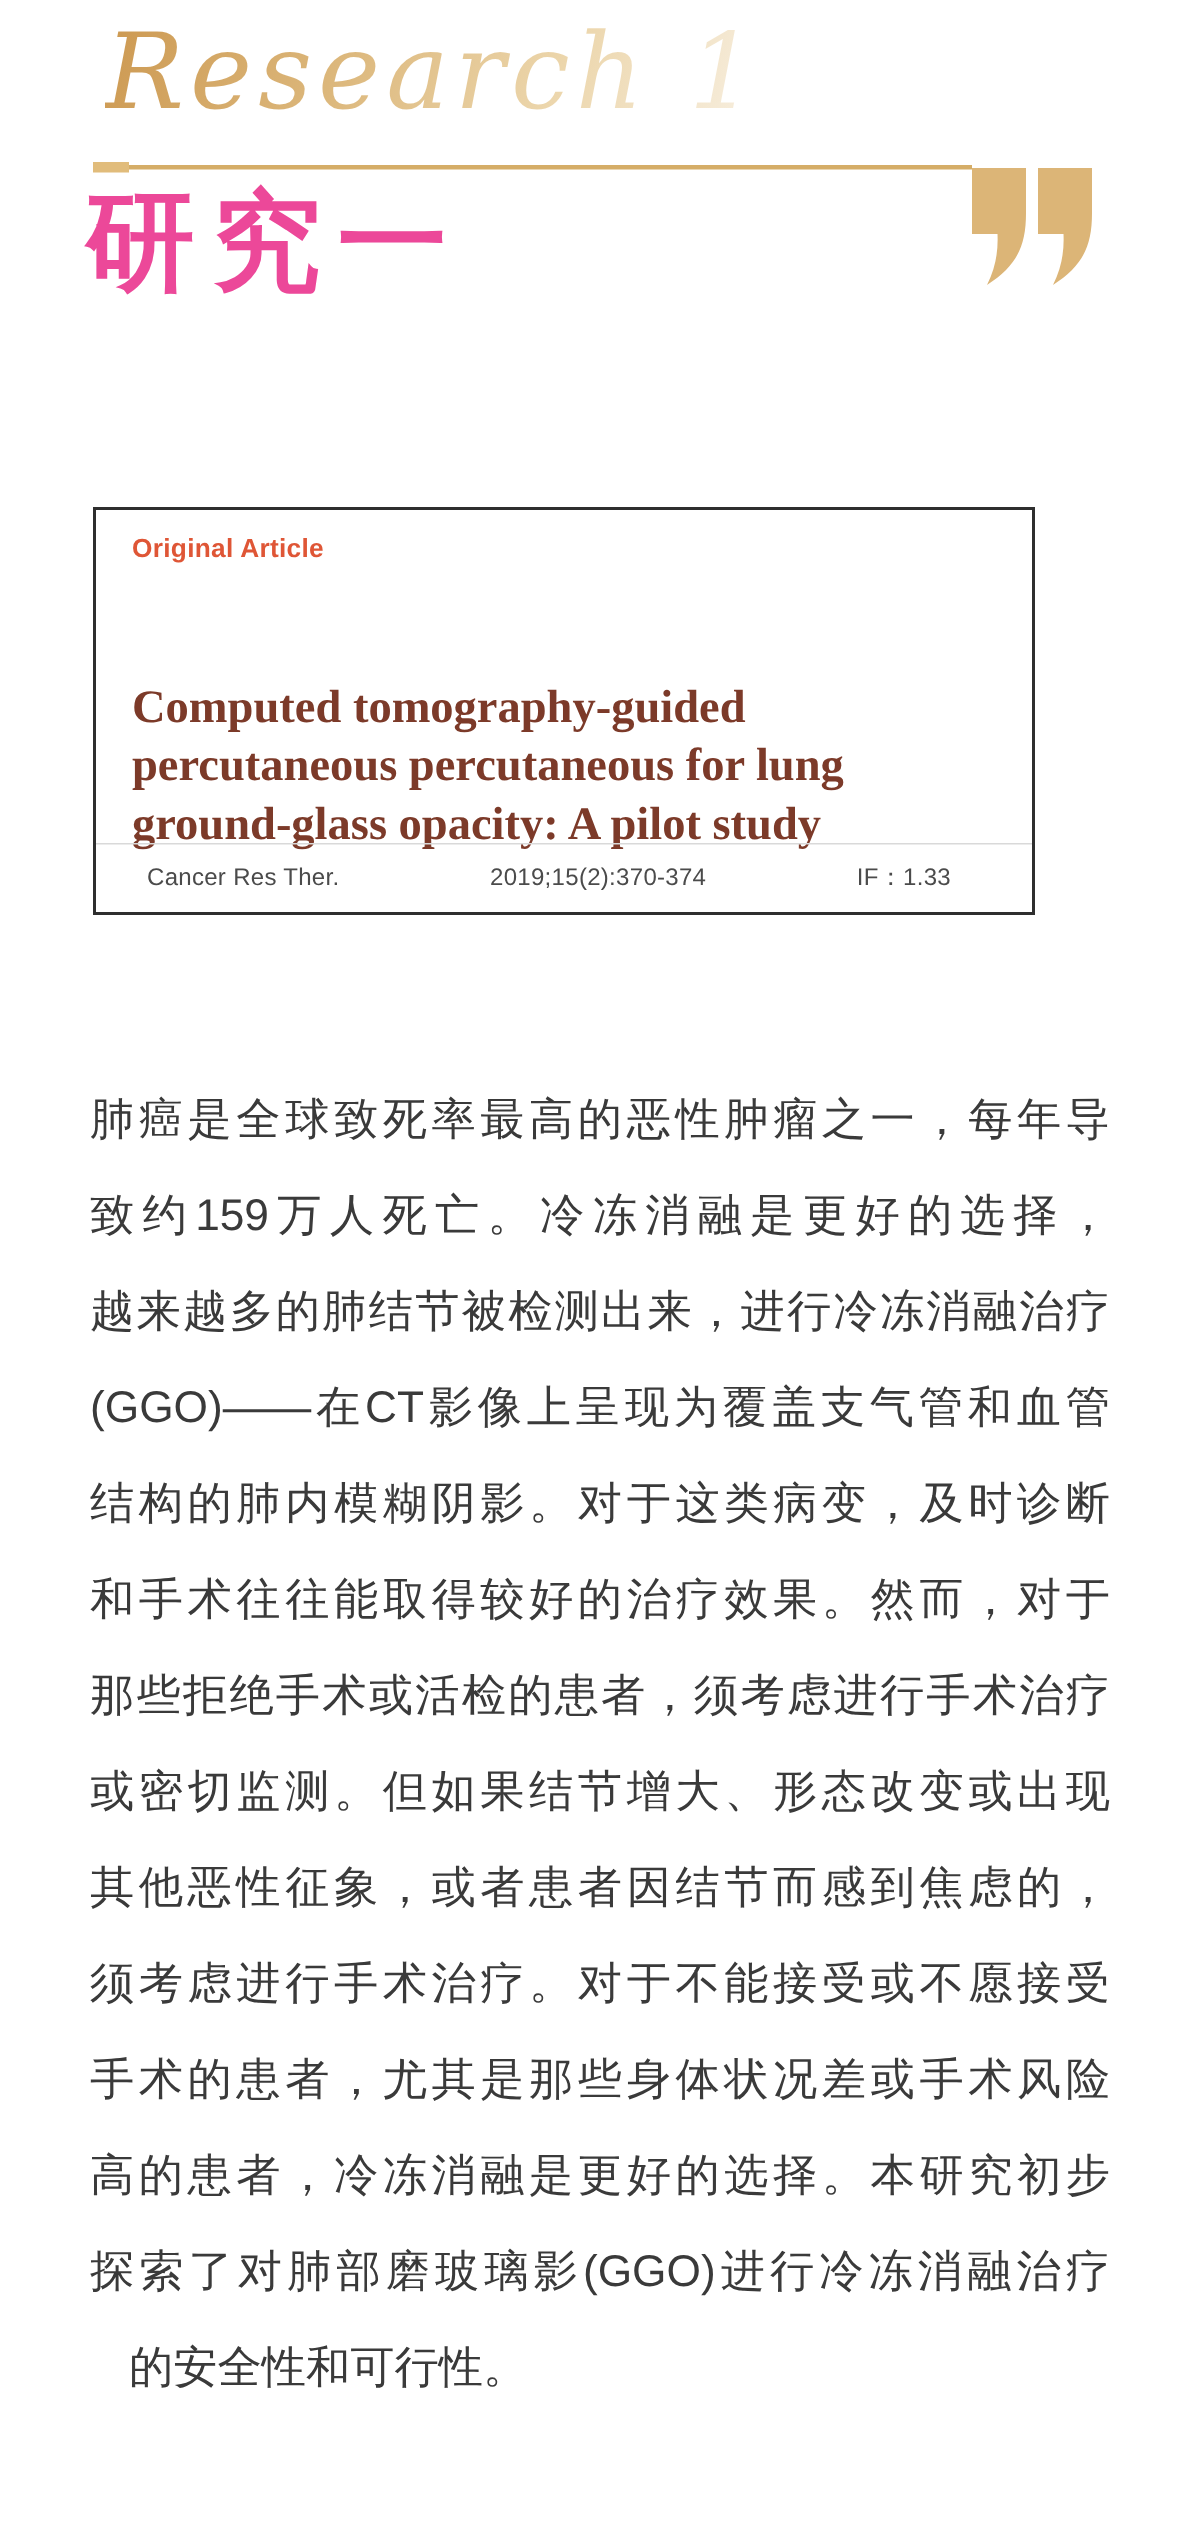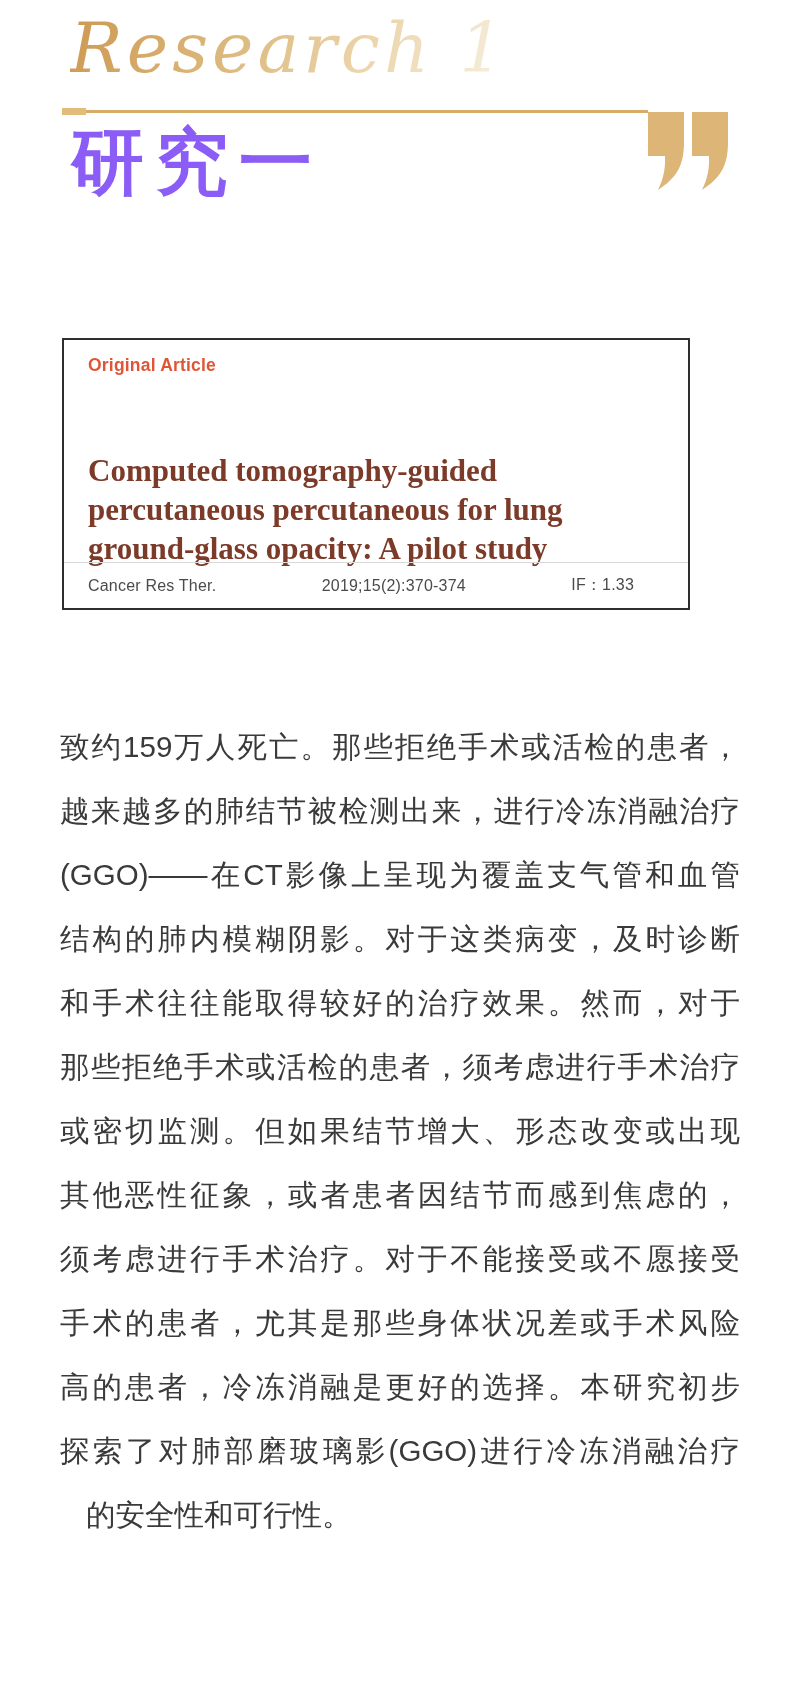--- a/index.html
+++ b/index.html
@@ -40,23 +40,22 @@
   .quote-icon { position: absolute; left: 648px; top: 112px; width: 80px; height: 78px; }
   .main-heading {
     position: absolute;
     left: 57px;
     top: 118px;
     font-family: "DejaVu Serif", "Liberation Serif", serif;
     font-weight: 700;
     font-size: 73px;
     line-height: 1.18;
     letter-spacing: 11px;
-    color: #8b5cf6;
+    color: #ec4899;
     white-space: nowrap;
-    margin-left: 14px;
   }
 
   
   .article-card {
     position: absolute;
     left: 62px;
     top: 338px;
     width: 628px;
     height: 272px;
     border: 2px solid #2e2e2e;
@@ -78,21 +77,21 @@
     margin-top: 20px;
   }
   .article-title div { white-space: nowrap; }
   .card-divider {
     position: absolute; left: 0; right: 0; top: 222px;
     border-top: 1px solid #d9d9d9;
   }
   .card-meta {
     position: absolute; left: 0; right: 0; top: 223px; bottom: 0;
     display: flex; align-items: center; justify-content: flex-end;
-    padding: 0 54px 0 24px;
+    padding: 0 54px 0 34px;
     font-size: 16px; color: #4b4b4b;
     letter-spacing: 0.2px;
   }
   .card-meta .meta-center { flex: 1; text-align: center; }
   .card-meta .meta-left, .card-meta .meta-right { white-space: nowrap; }
 
   
   .summary {
     position: absolute;
     left: 60px;
@@ -141,21 +140,22 @@
     </div>
     <div class="card-divider"></div>
     <div class="card-meta">
       <span class="meta-left">Cancer Res Ther.</span>
       <span class="meta-center">2019;15(2):370-374</span>
       <span class="meta-right">IF：1.33</span>
     </div>
   </div>
 
   <div class="summary">
-    <div class="line">致约159万人死亡。那些拒绝手术或活检的患者，</div>
+    <div class="line">肺癌是全球致死率最高的恶性肿瘤之一，每年导</div>
+    <div class="line">致约159万人死亡。冷冻消融是更好的选择，</div>
     <div class="line">越来越多的肺结节被检测出来，进行冷冻消融治疗</div>
     <div class="line">(GGO)——在CT影像上呈现为覆盖支气管和血管</div>
     <div class="line">结构的肺内模糊阴影。对于这类病变，及时诊断</div>
     <div class="line">和手术往往能取得较好的治疗效果。然而，对于</div>
     <div class="line">那些拒绝手术或活检的患者，须考虑进行手术治疗</div>
     <div class="line">或密切监测。但如果结节增大、形态改变或出现</div>
     <div class="line">其他恶性征象，或者患者因结节而感到焦虑的，</div>
     <div class="line">须考虑进行手术治疗。对于不能接受或不愿接受</div>
     <div class="line">手术的患者，尤其是那些身体状况差或手术风险</div>
     <div class="line">高的患者，冷冻消融是更好的选择。本研究初步</div>

